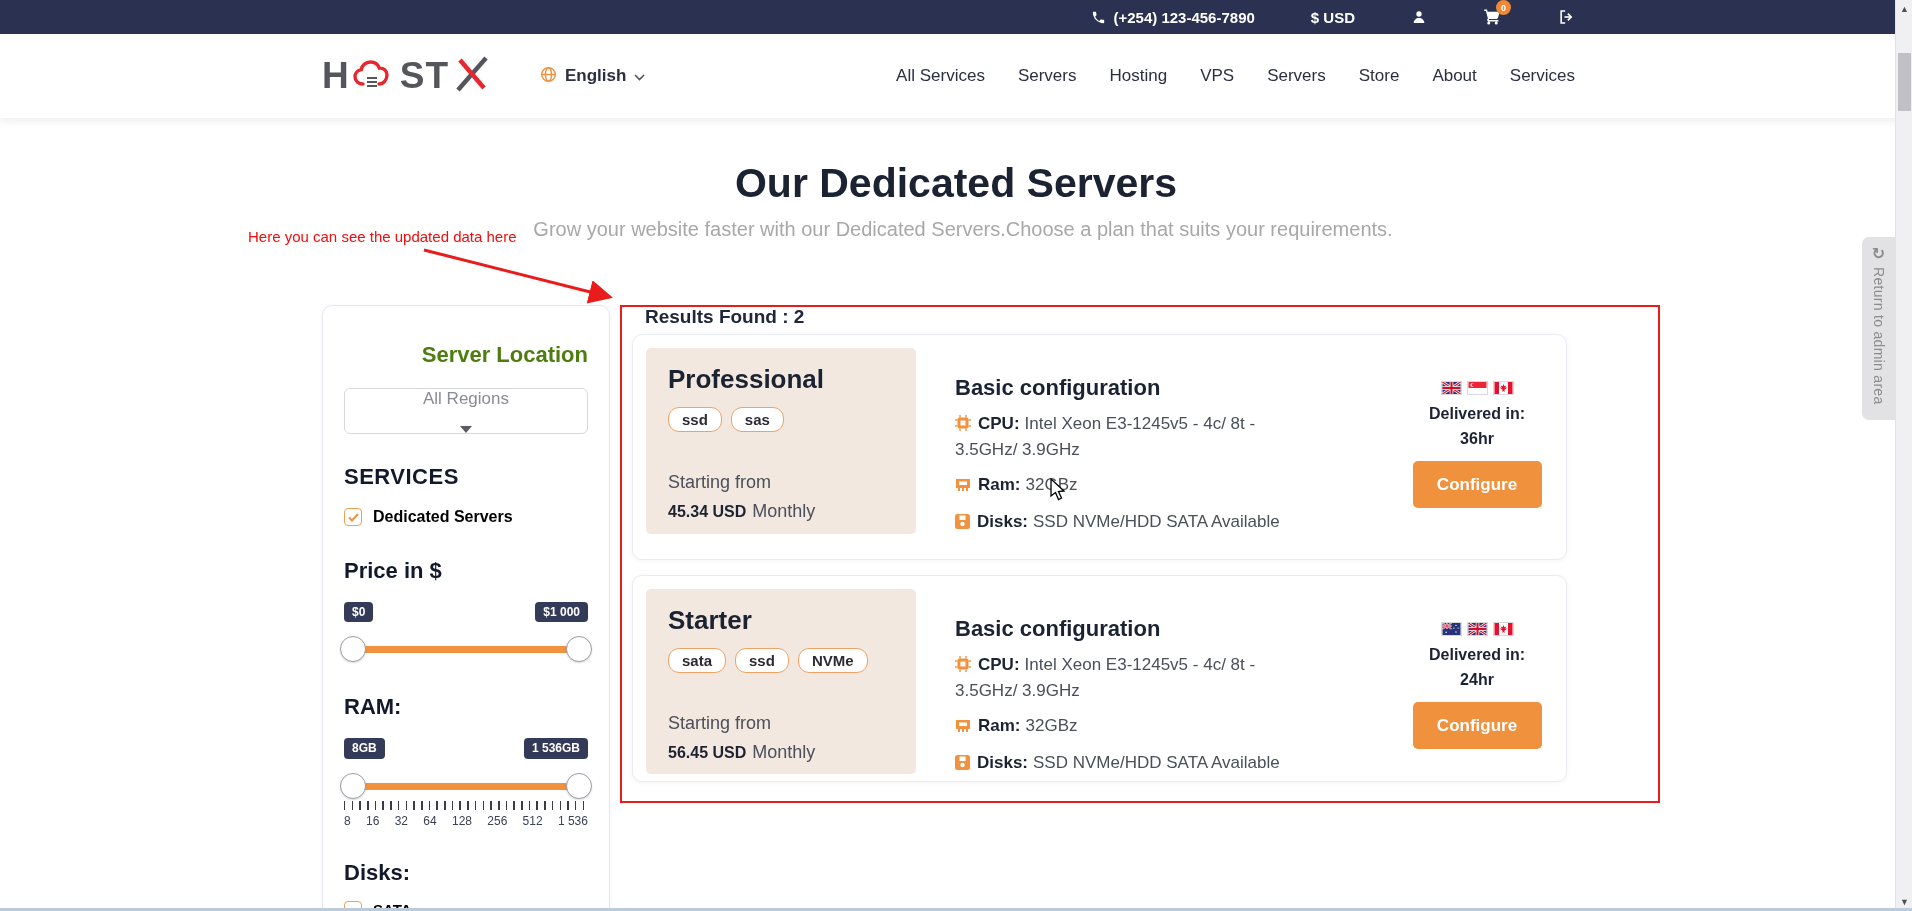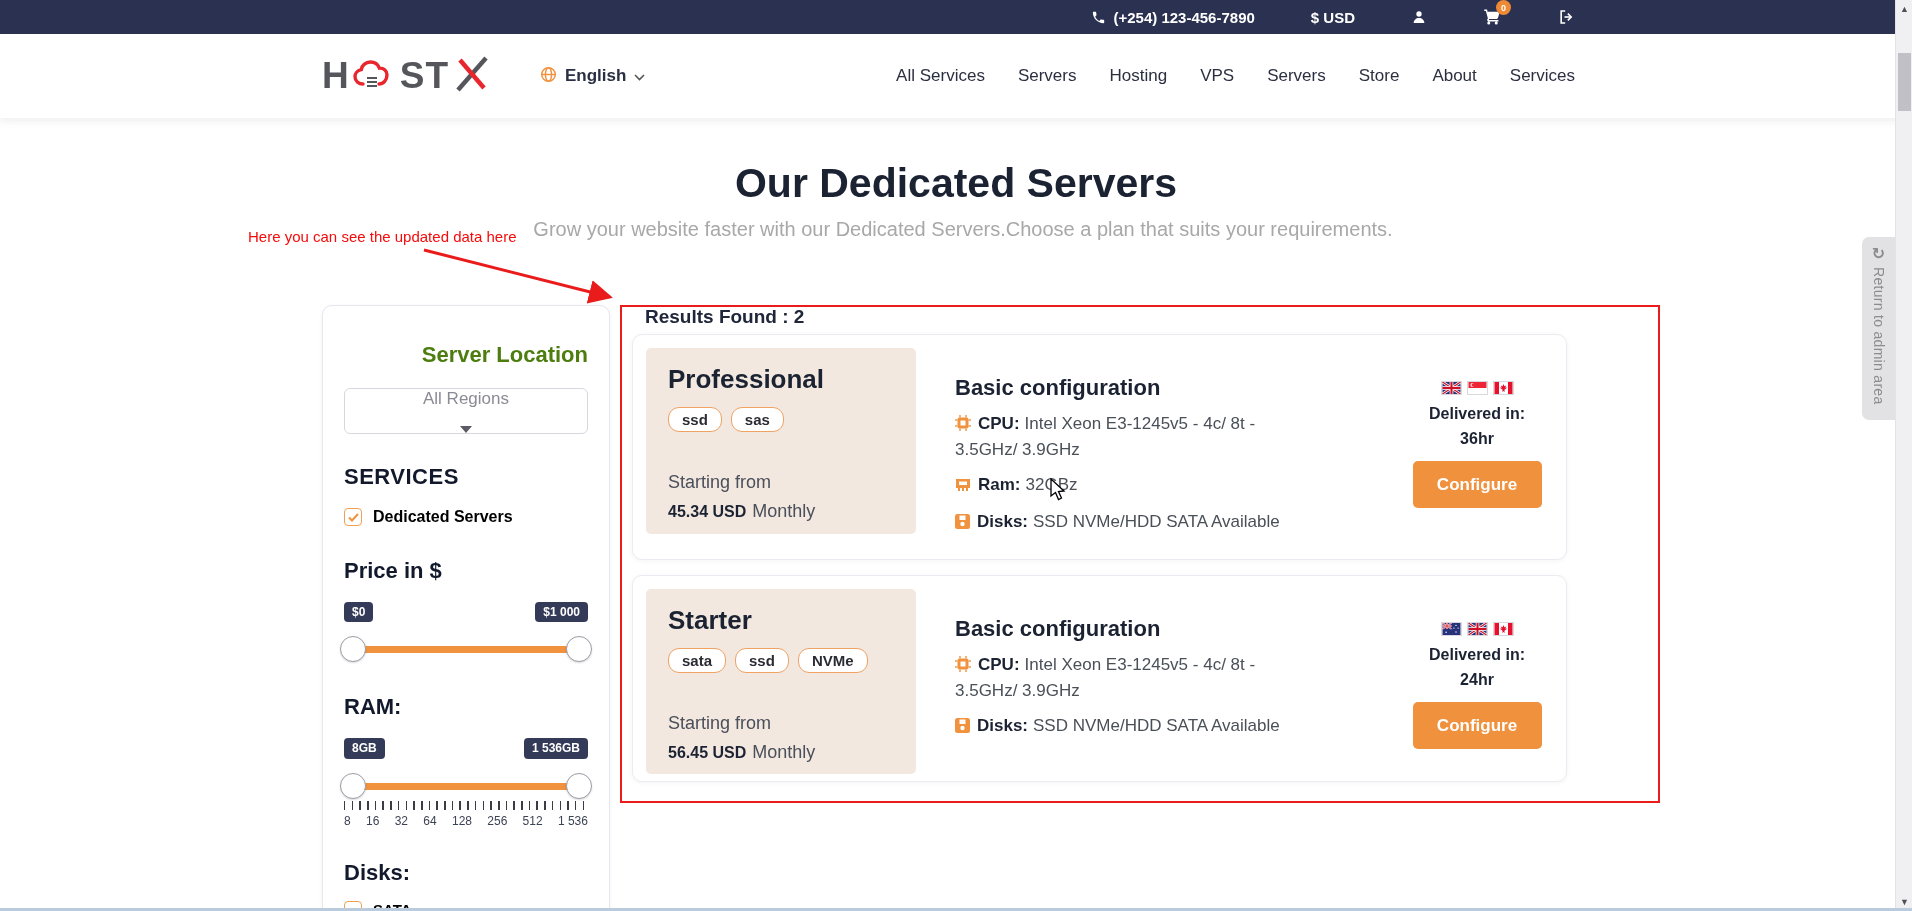--- a/index.html
+++ b/index.html
@@ -392,20 +392,26 @@
               <line x1="5" y1="13.5" x2="5" y2="16"></line>
               <line x1="11" y1="13.5" x2="11" y2="16"></line>
               <line x1="0" y1="5" x2="2.5" y2="5"></line>
               <line x1="0" y1="11" x2="2.5" y2="11"></line>
               <line x1="13.5" y1="5" x2="16" y2="5"></line>
               <line x1="13.5" y1="11" x2="16" y2="11"></line>
             </g>
           </svg></span><span class="spec-label">CPU:</span><span class="spec-value">Intel Xeon E3-1245v5 - 4c/ 8t - 3.5GHz/ 3.9GHz</span>
     </div>
     <div class="spec-row">
+      <span class="spec-icon"><svg width="16" height="14" viewBox="0 0 16 14">
+            <path d="M1 1h14v9h-2v3h-2v-3H9v3H7v-3H5v3H3v-3H1z" fill="#f0923e"></path>
+            <rect x="4" y="3.5" width="8" height="3.5" fill="#fff"></rect>
+          </svg></span><span class="spec-label">Ram:</span><span class="spec-value">32GBz</span>
+    </div>
+    <div class="spec-row">
       <span class="spec-icon"><svg width="15" height="15" viewBox="0 0 15 15">
             <rect width="15" height="15" rx="2.5" fill="#f0923e"></rect>
             <rect x="4.5" y="1.5" width="6" height="4.5" fill="#fff"></rect>
             <circle cx="7.5" cy="10" r="2.2" fill="#fff"></circle>
           </svg></span><span class="spec-label">Disks:</span><span class="spec-value">SSD NVMe/HDD SATA Available</span>
     </div>
   </div>
   <div class="right-col">
     <div class="flags">
       <span>

